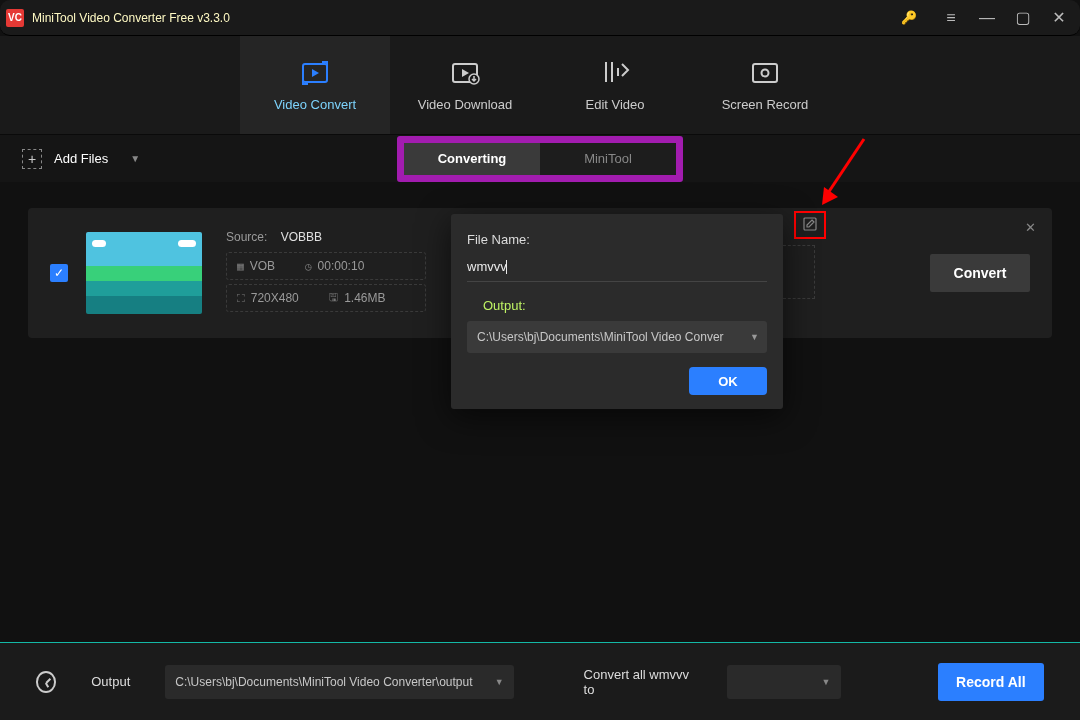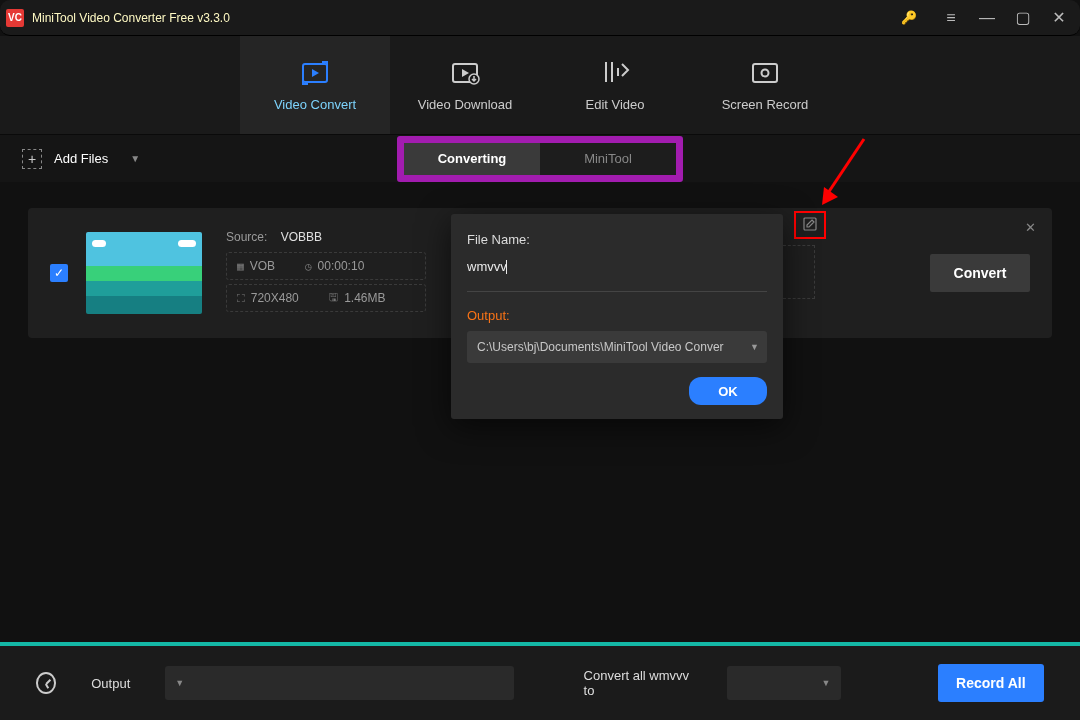--- a/index.html
+++ b/index.html
@@ -50,28 +50,28 @@
 
 .edit-icon-box { position: absolute; left: 794px; top: 211px; width: 32px; height: 28px; border: 2px solid #f00; display: flex; align-items: center; justify-content: center; }
 .edit-icon-box .ic { color: #888; font-size: 13px; }
 .arrow-svg { position: absolute; left: 820px; top: 135px; pointer-events: none; }
 
 
 .modal { position: absolute; left: 451px; top: 214px; width: 332px; background: #2b2b2b; border-radius: 3px; padding: 18px 16px 14px 16px; box-shadow: 0 8px 32px rgba(0,0,0,.6); }
 .modal-label { color: #dcdcdc; font-size: 13px; margin-bottom: 10px; }
 .caret { display: inline-block; width: 1px; height: 14px; background: #eaeaea; vertical-align: middle; animation: blink 1s step-end infinite; margin-left: -1px; }
 @keyframes blink { 50% { opacity: 0; } }
-.out-lbl { color: #f97316; font-size: 13px; margin: 16px 0 8px 0; }
+.out-lbl { color: #bef264; font-size: 13px; margin: 16px 0 8px 16px; }
 .out-sel { width: 100%; height: 32px; background: #3a3a3a; border-radius: 3px; color: #c7c7c7; font-size: 12px; display: flex; align-items: center; justify-content: space-between; padding: 0 8px 0 10px; cursor: pointer; }
 .out-sel .dd { color: #999; font-size: 9px; }
 .ok-row { display: flex; justify-content: flex-end; margin-top: 14px; }
-.ok-btn { width: 78px; height: 28px; background: #2b7fff; color: #fff; font-size: 13px; font-weight: 600; border-radius: 12px; display: flex; align-items: center; justify-content: center; cursor: pointer; }
-
-
-.footer { position: absolute; left: 0; right: 0; bottom: 0; height: 78px; background: #1b1b1b; border-top: 4px solid #14b8a6; display: flex; align-items: center; padding: 0 36px; gap: 35px; }
+.ok-btn { width: 78px; height: 28px; background: #2b7fff; color: #fff; font-size: 13px; font-weight: 600; border-radius: 4px; display: flex; align-items: center; justify-content: center; cursor: pointer; }
+
+
+.footer { position: absolute; left: 0; right: 0; bottom: 0; height: 78px; background: #1b1b1b; border-top: 1px solid #14b8a6; display: flex; align-items: center; padding: 0 36px; gap: 35px; }
 .clock { width: 22px; height: 22px; border: 2px solid #ccc; border-radius: 50%; position: relative; }
 .clock::before { content: ''; position: absolute; width: 6px; height: 1.5px; background: #ccc; left: 50%; top: 50%; transform-origin: left; transform: rotate(-45deg); }
 .clock::after { content: ''; position: absolute; width: 5px; height: 1.5px; background: #ccc; left: 50%; top: 50%; transform-origin: left; transform: rotate(60deg); }
 .foot-label { font-size: 13px; color: #ddd; }
 .foot-sel { height: 34px; background: #2a2a2a; border-radius: 3px; color: #c7c7c7; font-size: 12px; display: flex; align-items: center; justify-content: space-between; padding: 0 10px; cursor: pointer; }
 .foot-sel.path { width: 384px; }
 .foot-sel.type { width: 124px; }
 .convert-all { width: 118px; height: 38px; background: #2b7fff; color: #fff; font-size: 14px; font-weight: 600; border-radius: 3px; display: flex; align-items: center; justify-content: center; cursor: pointer; }
 .spacer { flex: 1; }
 
@@ -197,37 +197,38 @@
   </span>
 </div>
 
 <svg class="arrow-svg" width="50" height="74">
   <line x1="44" y1="4" x2="8" y2="58" stroke="#f00" stroke-width="3"></line>
   <polygon points="2,70 4,52 18,62" fill="#f00"></polygon>
 </svg>
 
 <div class="modal">
   <div class="modal-label">File Name:</div>
-  <div style="border-bottom:1px solid #444;padding-bottom:16px;">
+  <div style="border-bottom:1px solid #444;padding-bottom:6px;">
     <span style="color:#eaeaea;font-size:13px;">wmvvv</span><span class="caret"></span>
   </div>
   <div class="out-lbl">Output:</div>
   <div class="out-sel">
     <span>C:\Users\bj\Documents\MiniTool Video Conver</span>
     <span class="dd">▼</span>
   </div>
   <div class="ok-row">
     <div class="ok-btn">OK</div>
   </div>
 </div>
 
 <div class="footer">
   <div class="clock"></div>
   <div class="foot-label">Output</div>
   <div class="foot-sel path">
+    <span>C:\Users\bj\Documents\MiniTool Video Converter\output</span>
     <span class="dd" style="font-size:9px;color:#888;">▼</span>
   </div>
   <div class="spacer"></div>
   <div class="foot-label">Convert all wmvvv to</div>
   <div class="foot-sel type">
     <span></span>
     <span class="dd" style="font-size:9px;color:#888;">▼</span>
   </div>
   <div style="width:30px;"></div>
   <div class="convert-all">Record All</div>

